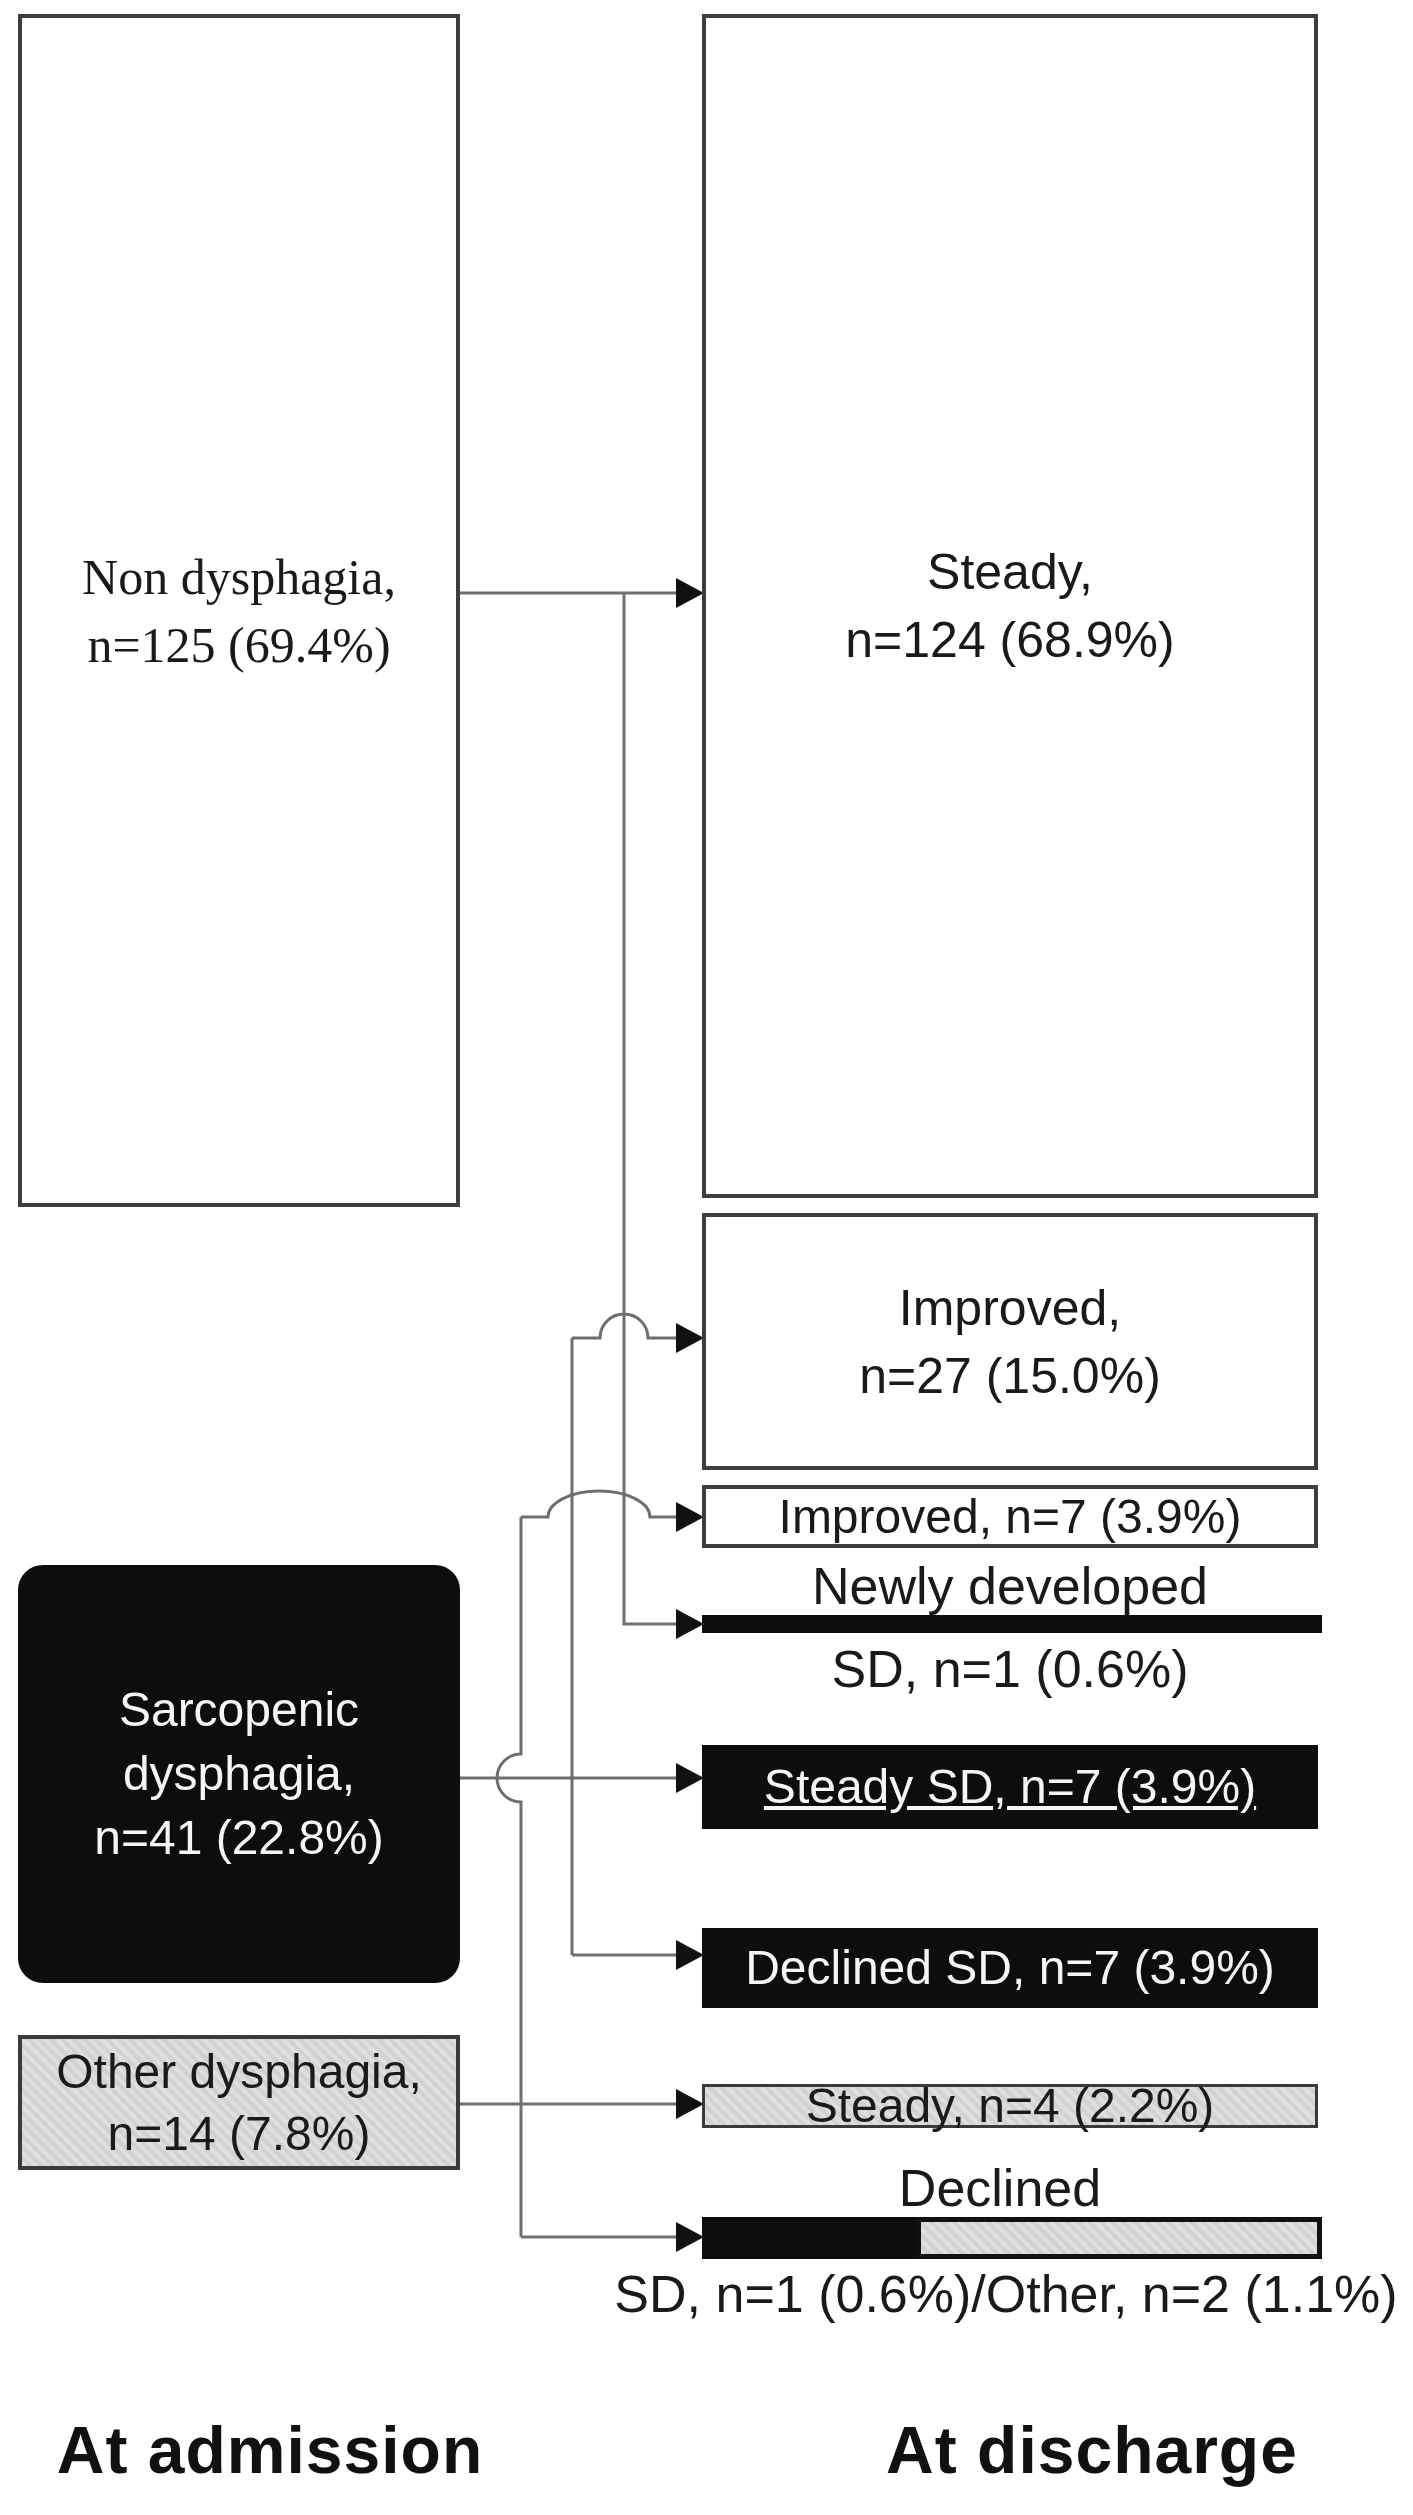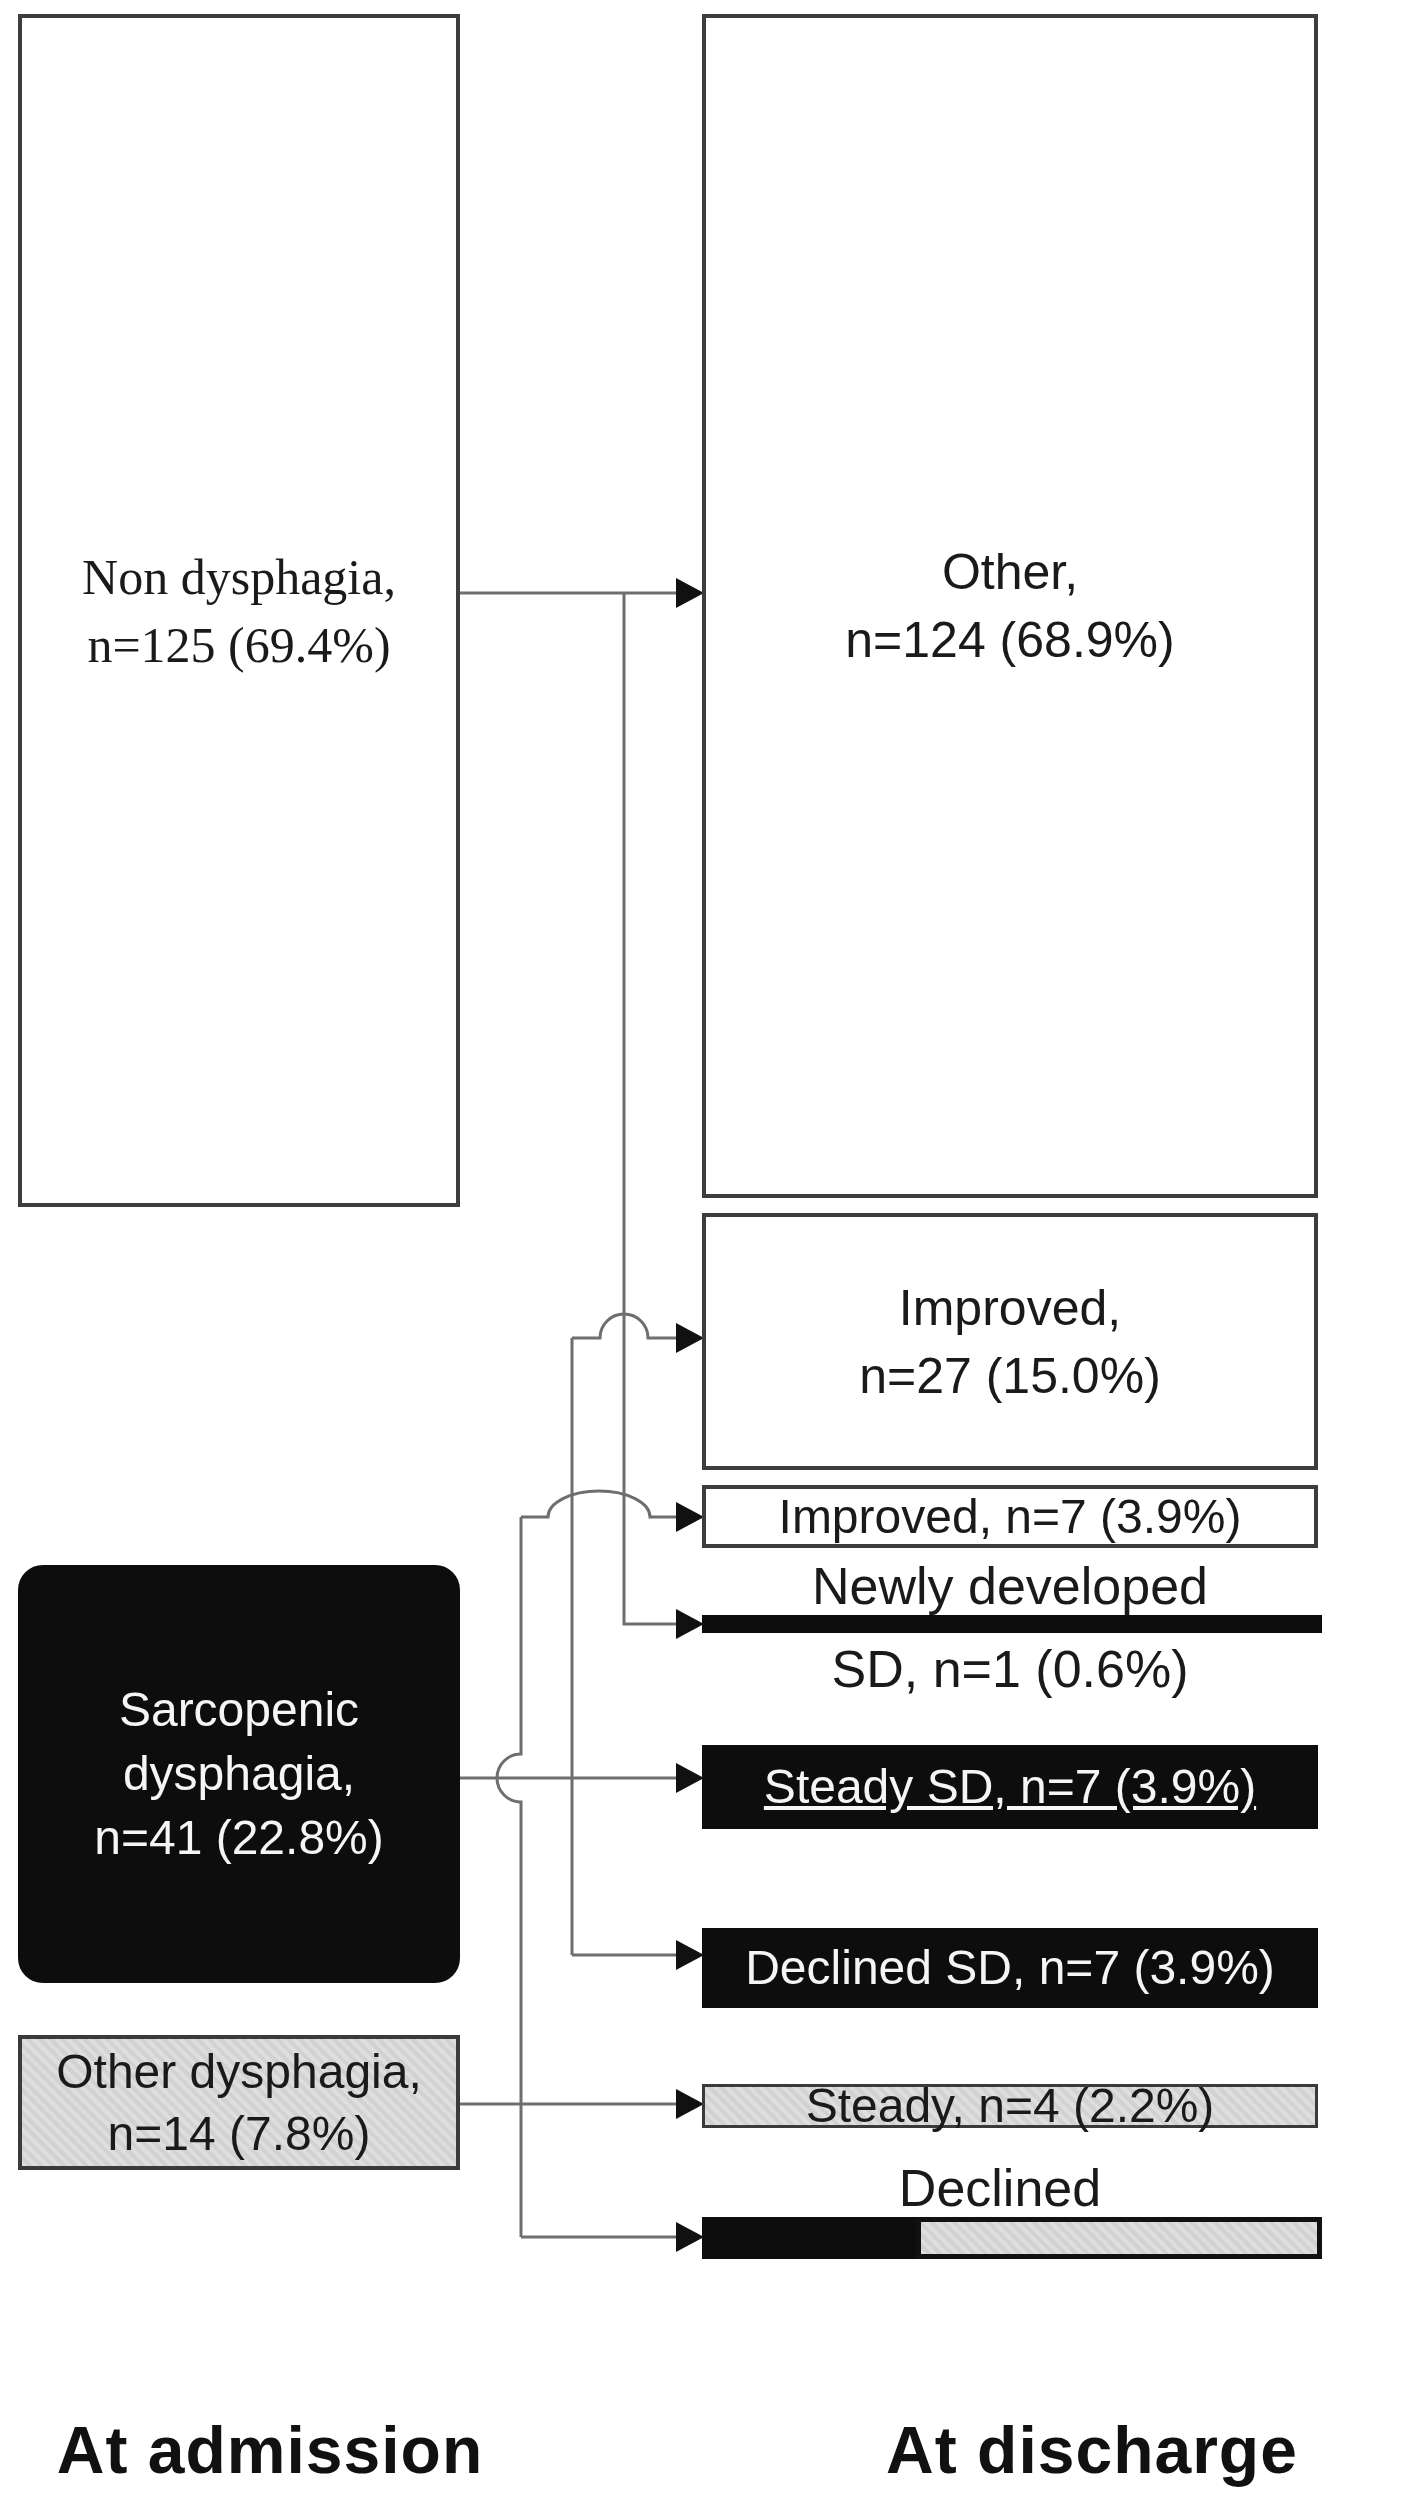--- a/index.html
+++ b/index.html
@@ -96,21 +96,21 @@
     <div>dysphagia,</div>
     <div>n=41 (22.8%)</div>
   </div>
 
   <div class="box gray-box mid-text" style="left:18px;top:2035px;width:442px;height:135px;line-height:62px;">
     <div>Other dysphagia,</div>
     <div>n=14 (7.8%)</div>
   </div>
 
   <div class="box white-box big-text" style="left:702px;top:14px;width:616px;height:1184px;">
-    <div>Other,</div>
+    <div>Steady,</div>
     <div>n=124 (68.9%)</div>
   </div>
 
   <div class="box white-box big-text" style="left:702px;top:1213px;width:616px;height:257px;">
     <div>Improved,</div>
     <div>n=27 (15.0%)</div>
   </div>
 
   <div class="box white-box row-text" style="left:702px;top:1485px;width:616px;height:63px;">
     <div>Improved, n=7 (3.9%)</div>
@@ -130,17 +130,18 @@
 
   <div class="box gray-box row-text" style="left:702px;top:2084px;width:616px;height:44px;border-width:3px;justify-content:center;">
     <div>Steady, n=4 (2.2%)</div>
   </div>
 
   <div class="caption" style="left:1000px;top:2160px;">Declined</div>
   <div class="split-bar" style="left:702px;top:2217px;width:620px;height:42px;">
     <div class="seg-black" style="width:34.5%;"></div>
     <div class="seg-gray" style="width:65.5%;"></div>
   </div>
+  <div class="caption" style="left:1006px;top:2266px;">SD, n=1 (0.6%)/Other, n=2 (1.1%)</div>
 
   <div class="col-label" style="left:270px;top:2412px;">At admission</div>
   <div class="col-label" style="left:1092px;top:2412px;">At discharge</div>
 
 </div>
 
 </body></html>

